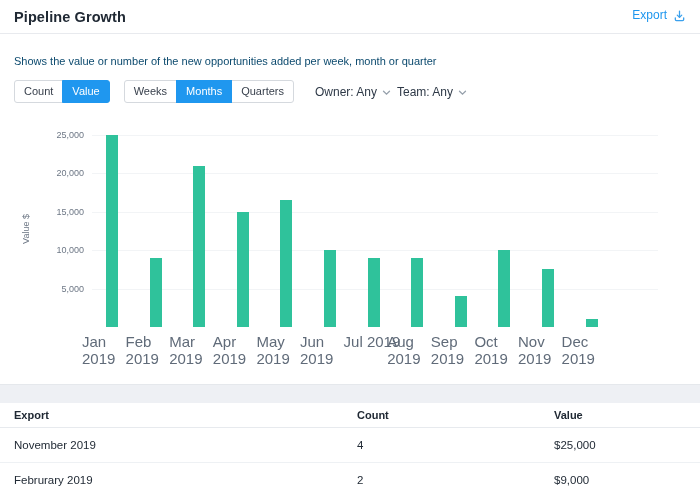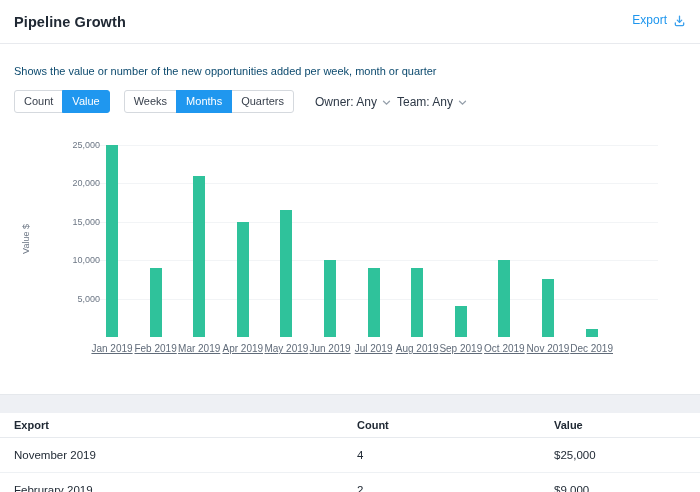--- a/index.html
+++ b/index.html
@@ -1,20 +1,20 @@
 <!DOCTYPE html>
 <html><head>
 <meta charset="utf-8">
 <style>
   * { margin:0; padding:0; box-sizing:border-box; }
   html,body { width:700px; height:492px; overflow:hidden; background:#fff;
     font-family:"Liberation Sans", sans-serif; color:#222b36; }
 
   
-  .header { height:44px; border-bottom:1px solid #e8eaee; display:flex;
+  .header { height:34px; border-bottom:1px solid #e8eaee; display:flex;
     align-items:center; justify-content:space-between; padding:0 14px; }
   .title { font-size:14.5px; font-weight:700; color:#202934; letter-spacing:.1px; }
   .export { display:flex; align-items:flex-start; gap:6px; cursor:pointer; }
   .export-label { font-size:12px; color:#1e96ee; }
 
   
   .subtitle { margin-top:21px; padding:0 14px; font-size:11px; color:#0c4a6e; }
 
   
   .controls { margin-top:14px; padding:0 14px; display:flex; align-items:center; height:21px; }
@@ -27,27 +27,27 @@
   .tbtn:last-child { border-radius:0 3px 3px 0; }
   .tbtn.selected { background:#1f97ef; border-color:#1f97ef; color:#fff; z-index:1; }
   .filters { display:flex; align-items:center; margin-left:21px; gap:6px; }
   .filter { display:flex; align-items:center; gap:5px; font-size:12px;
     color:#2e3947; cursor:pointer; }
   .filter .chev { margin-top:2px; }
 
   
   .chart { position:relative; height:282px; }
   .gridline { position:absolute; left:92px; width:566px; height:1px; background:#f2f4f6; }
-  .ytick { position:absolute; left:16px; width:84px; text-align:right; font-size:9px;
+  .ytick { position:absolute; left:0; width:84px; text-align:right; font-size:9px;
     color:#6d7785; transform:translateY(-50%); }
   .ylabel { position:absolute; left:-4px; top:122px; width:60px; text-align:center;
     font-size:9px; color:#6d7785; transform:rotate(-90deg); }
   .bar { position:absolute; width:12px; background:#2fc29b; }
-  .xtick { position:absolute; width:60px; text-align:center; font-size:10px;
-    color:#606b79; top:231px;text-decoration:underline; }
+  .xtick { position:absolute; width:60px; font-size:15px;
+    color:#606b79; top:231px; }
 
   
   .band { height:19px; background:#eef0f4; border-top:1px solid #e5e8ec; }
   .trow { display:grid; grid-template-columns:343px 197px 1fr; align-items:center;
     padding-left:14px; font-size:11.5px; }
   .trow.head { height:25px; font-size:11px; font-weight:700; color:#202934;
     border-bottom:1px solid #e7eaee; }
   .trow.body { height:35px; border-bottom:1px solid #eef1f4; color:#222b36; }
 </style>
 </head>

